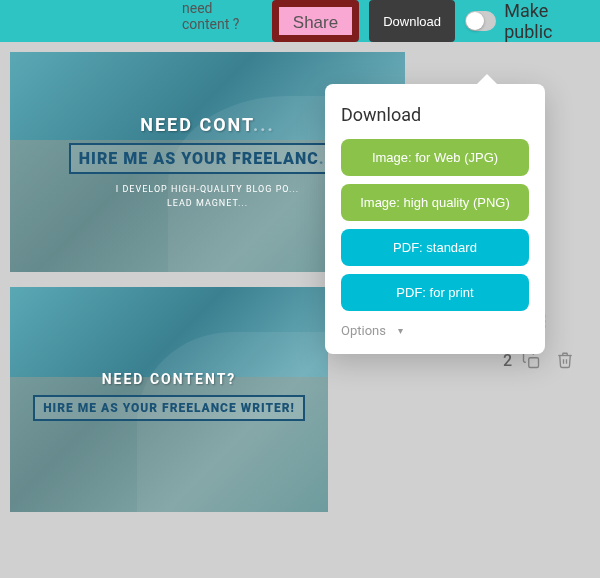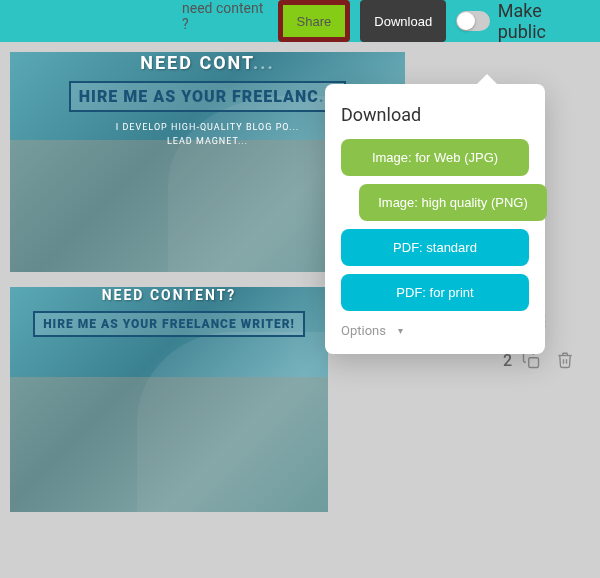--- a/index.html
+++ b/index.html
@@ -26,25 +26,25 @@
     }
 
     .need-content {
       color: #555;
       font-size: 14px;
       margin-right: auto;
       margin-left: 170px;
     }
 
     .btn-share {
-      background: #84cc16;
-      border: 5px solid #7f1d1d;
+      background: #f9a8d4;
+      border: 7px solid #7f1d1d;
       border-radius: 4px;
       padding: 6px 14px;
-      font-size: 13px;
+      font-size: 17px;
       color: #555;
       cursor: pointer;
     }
 
     .btn-download {
       background: #3d3d3d;
       border: none;
       border-radius: 4px;
       padding: 6px 14px;
       font-size: 13px;
@@ -113,20 +113,21 @@
       overflow: hidden;
     }
 
     .slide-image {
       width: 100%;
       height: 100%;
       background: linear-gradient(135deg, #5ba8b5 0%, #3a8090 40%, #6aacb8 70%, #4a9ba8 100%);
       display: flex;
       flex-direction: column;
       align-items: center;
+      justify-content: center;
       position: relative;
     }
 
     .slide-image::before {
       content: '';
       position: absolute;
       bottom: 0;
       right: 0;
       width: 60%;
       height: 80%;
@@ -281,21 +282,20 @@
       margin-bottom: 8px;
       text-align: center;
     }
 
     .btn-jpg {
       background: #8bc34a;
     }
 
     .btn-png {
       background: #8bc34a;
-      margin-left: 18px;
     }
 
     .btn-pdf-standard {
       background: #00bcd4;
     }
 
     .btn-pdf-print {
       background: #00bcd4;
     }
 

